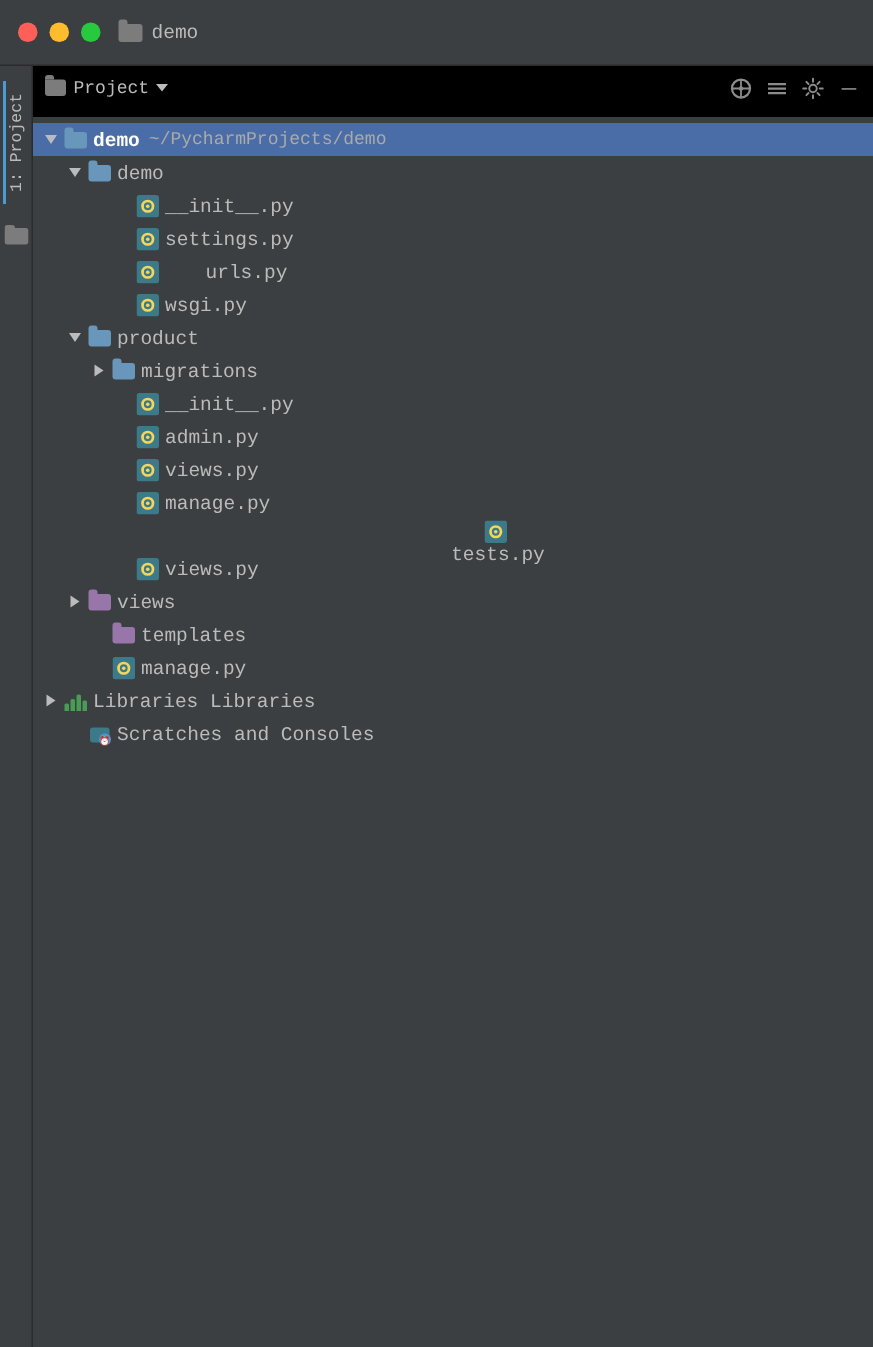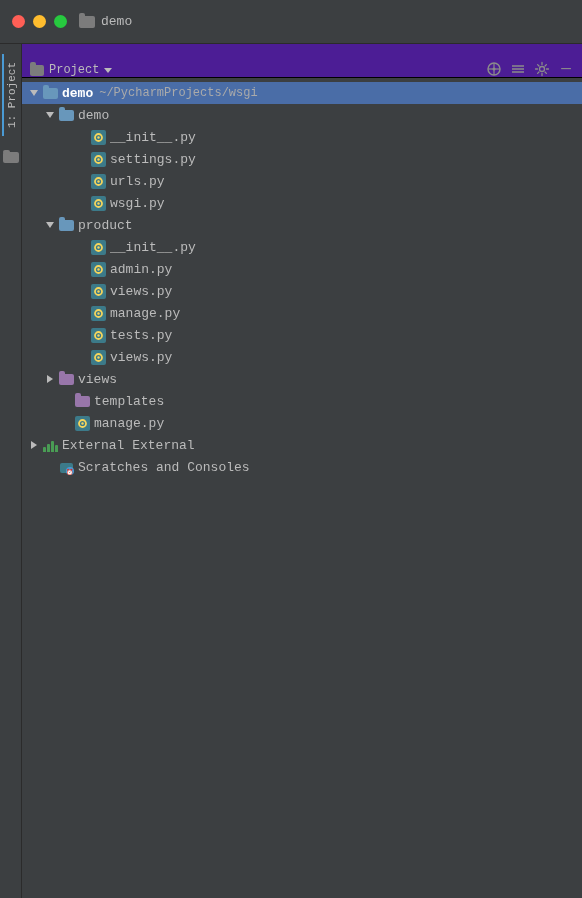--- a/index.html
+++ b/index.html
@@ -94,26 +94,26 @@
     .project-panel {
       flex: 1;
       background: #3c3f41;
       display: flex;
       flex-direction: column;
     }
 
     
     .panel-header {
       height: 34px;
-      background: #4c1d95;
-      display: flex;
-      align-items: flex-end;
+      background: #000000;
+      display: flex;
+      align-items: center;
       padding: 0 8px;
       gap: 6px;
-      border-bottom: 1px solid #000000;
+      border-bottom: 5px solid #000000;
     }
     .panel-title {
       display: flex;
       align-items: center;
       gap: 5px;
       font-size: 12px;
       color: #bbbbbb;
       flex: 1;
     }
     .panel-icon {
@@ -338,21 +338,21 @@
     <div class="tree scrollbar-hidden">
 
       <div class="tree-item selected" style="padding-left:4px;">
         <div class="arrow">
             <div class="arrow-down"></div>
           </div>
         <div class="item-icon">
           <div class="folder-blue"></div>
         </div>
         <span class="item-label bold">demo</span>
-        <span class="item-path" style="color:#aaaaaa; font-size:12px;">~/PycharmProjects/wsgi</span>
+        <span class="item-path" style="color:#aaaaaa; font-size:12px;">~/PycharmProjects/demo</span>
       </div>
 
       <div class="tree-item" style="padding-left:20px;">
         <div class="arrow">
             <div class="arrow-down"></div>
           </div>
         <div class="item-icon">
           <div class="folder-blue"></div>
         </div>
         <span class="item-label">demo</span>
@@ -373,21 +373,21 @@
         <div class="item-icon">
           <svg width="15" height="15" viewBox="0 0 15 15">
               <rect width="15" height="15" rx="2" fill="#3c7a89"></rect>
               <circle cx="7.5" cy="7.5" r="3.5" stroke="#f5d55c" stroke-width="1.8" fill="none"></circle>
               <circle cx="7.5" cy="7.5" r="1.2" fill="#f5d55c"></circle>
             </svg>
         </div>
         <span class="item-label">settings.py</span>
       </div>
 
-      <div class="tree-item" style="padding-left:68px;">
+      <div class="tree-item" style="padding-left:68px;gap:27px;">
         <div class="item-icon">
           <svg width="15" height="15" viewBox="0 0 15 15">
               <rect width="15" height="15" rx="2" fill="#3c7a89"></rect>
               <circle cx="7.5" cy="7.5" r="3.5" stroke="#f5d55c" stroke-width="1.8" fill="none"></circle>
               <circle cx="7.5" cy="7.5" r="1.2" fill="#f5d55c"></circle>
             </svg>
         </div>
         <span class="item-label">urls.py</span>
       </div>
 
@@ -405,20 +405,29 @@
       <div class="tree-item" style="padding-left:20px;">
         <div class="arrow">
             <div class="arrow-down"></div>
           </div>
         <div class="item-icon">
           <div class="folder-blue"></div>
         </div>
         <span class="item-label">product</span>
       </div>
 
+      <div class="tree-item" style="padding-left:36px;">
+        <div class="arrow">
+            <div class="arrow-right"></div>
+          </div>
+        <div class="item-icon">
+          <div class="folder-blue"></div>
+        </div>
+        <span class="item-label">migrations</span>
+      </div>
 
       <div class="tree-item" style="padding-left:68px;">
         <div class="item-icon">
           <svg width="15" height="15" viewBox="0 0 15 15">
               <rect width="15" height="15" rx="2" fill="#3c7a89"></rect>
               <circle cx="7.5" cy="7.5" r="3.5" stroke="#f5d55c" stroke-width="1.8" fill="none"></circle>
               <circle cx="7.5" cy="7.5" r="1.2" fill="#f5d55c"></circle>
             </svg>
         </div>
         <span class="item-label">__init__.py</span>
@@ -450,21 +459,21 @@
         <div class="item-icon">
           <svg width="15" height="15" viewBox="0 0 15 15">
               <rect width="15" height="15" rx="2" fill="#3c7a89"></rect>
               <circle cx="7.5" cy="7.5" r="3.5" stroke="#f5d55c" stroke-width="1.8" fill="none"></circle>
               <circle cx="7.5" cy="7.5" r="1.2" fill="#f5d55c"></circle>
             </svg>
         </div>
         <span class="item-label">manage.py</span>
       </div>
 
-      <div class="tree-item" style="padding-left:68px;">
+      <div class="tree-item" style="padding-left:68px;flex-direction:column;">
         <div class="item-icon">
           <svg width="15" height="15" viewBox="0 0 15 15">
               <rect width="15" height="15" rx="2" fill="#3c7a89"></rect>
               <circle cx="7.5" cy="7.5" r="3.5" stroke="#f5d55c" stroke-width="1.8" fill="none"></circle>
               <circle cx="7.5" cy="7.5" r="1.2" fill="#f5d55c"></circle>
             </svg>
         </div>
         <span class="item-label">tests.py</span>
       </div>
 
@@ -514,21 +523,21 @@
             <div class="arrow-right"></div>
           </div>
         <div class="item-icon">
           <div class="ext-lib-icon">
             <div class="bar" style="height:5px;"></div>
             <div class="bar" style="height:8px;"></div>
             <div class="bar" style="height:11px;"></div>
             <div class="bar" style="height:7px;"></div>
           </div>
         </div>
-        <span class="item-label">External External</span>
+        <span class="item-label">Libraries Libraries</span>
       </div>
 
       <div class="tree-item" style="padding-left:20px;">
         <div class="arrow-placeholder"></div>
         <div class="item-icon">
           <svg width="15" height="15" viewBox="0 0 15 15">
             <rect width="13" height="10" rx="2" x="1" y="3" fill="#3c7a89"></rect>
             <circle cx="11" cy="11" r="4" fill="#4a9ad4"></circle>
             <text x="11" y="14" text-anchor="middle" font-size="6" fill="white">⏰</text>
           </svg>

